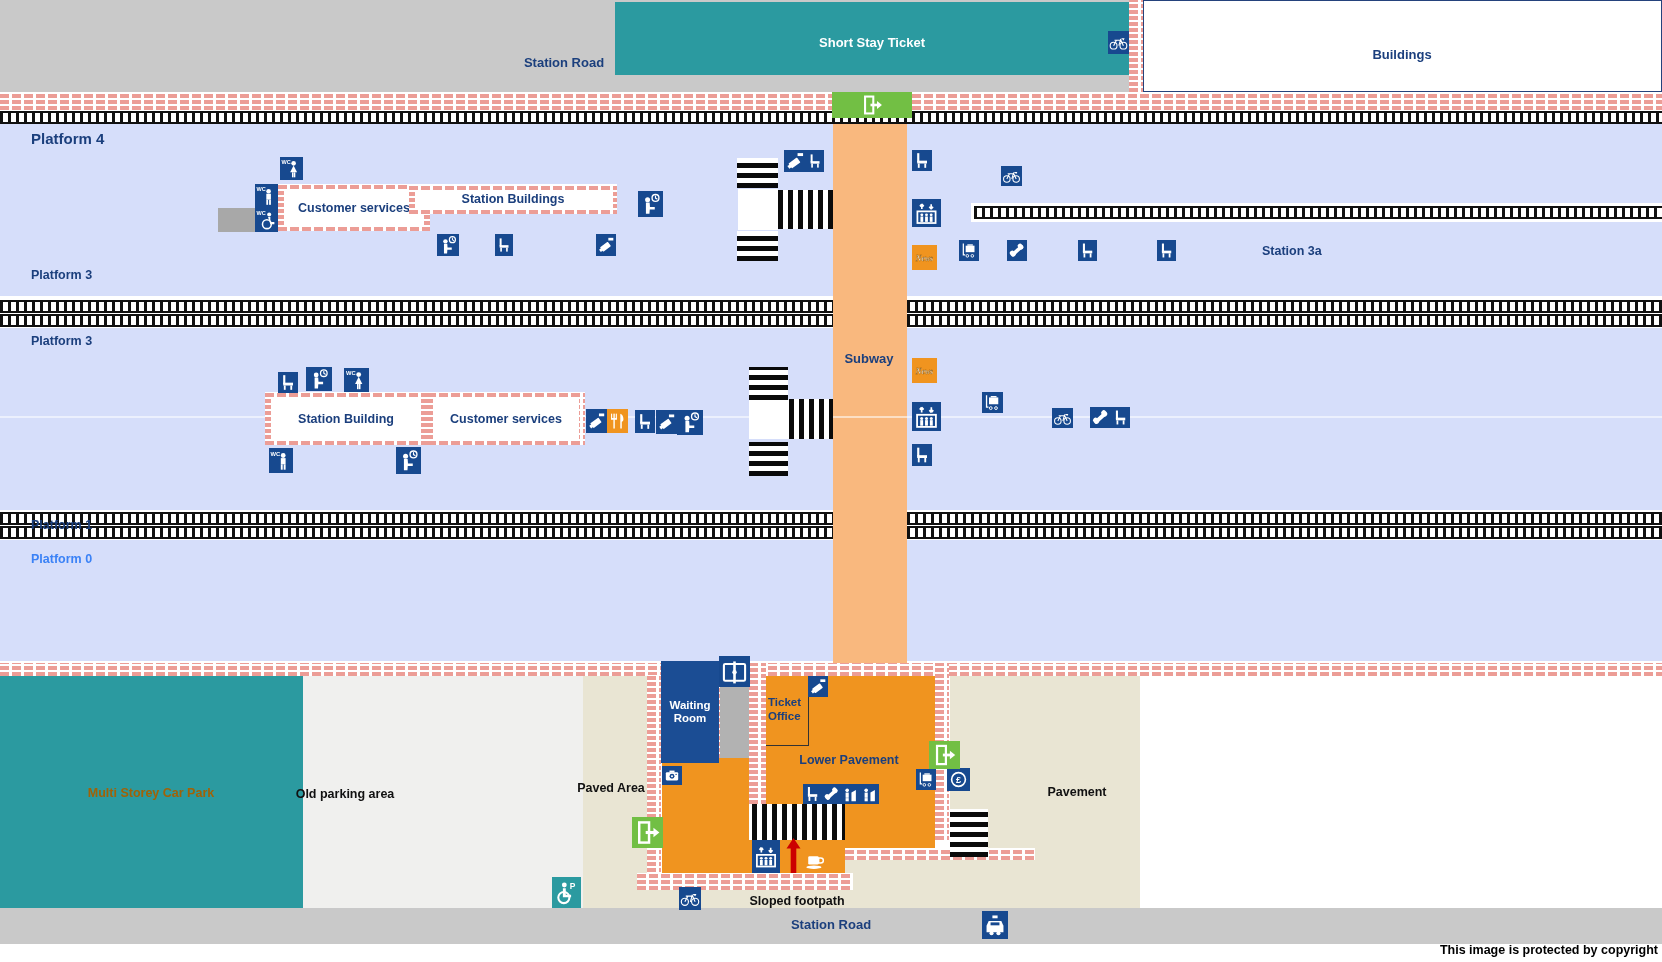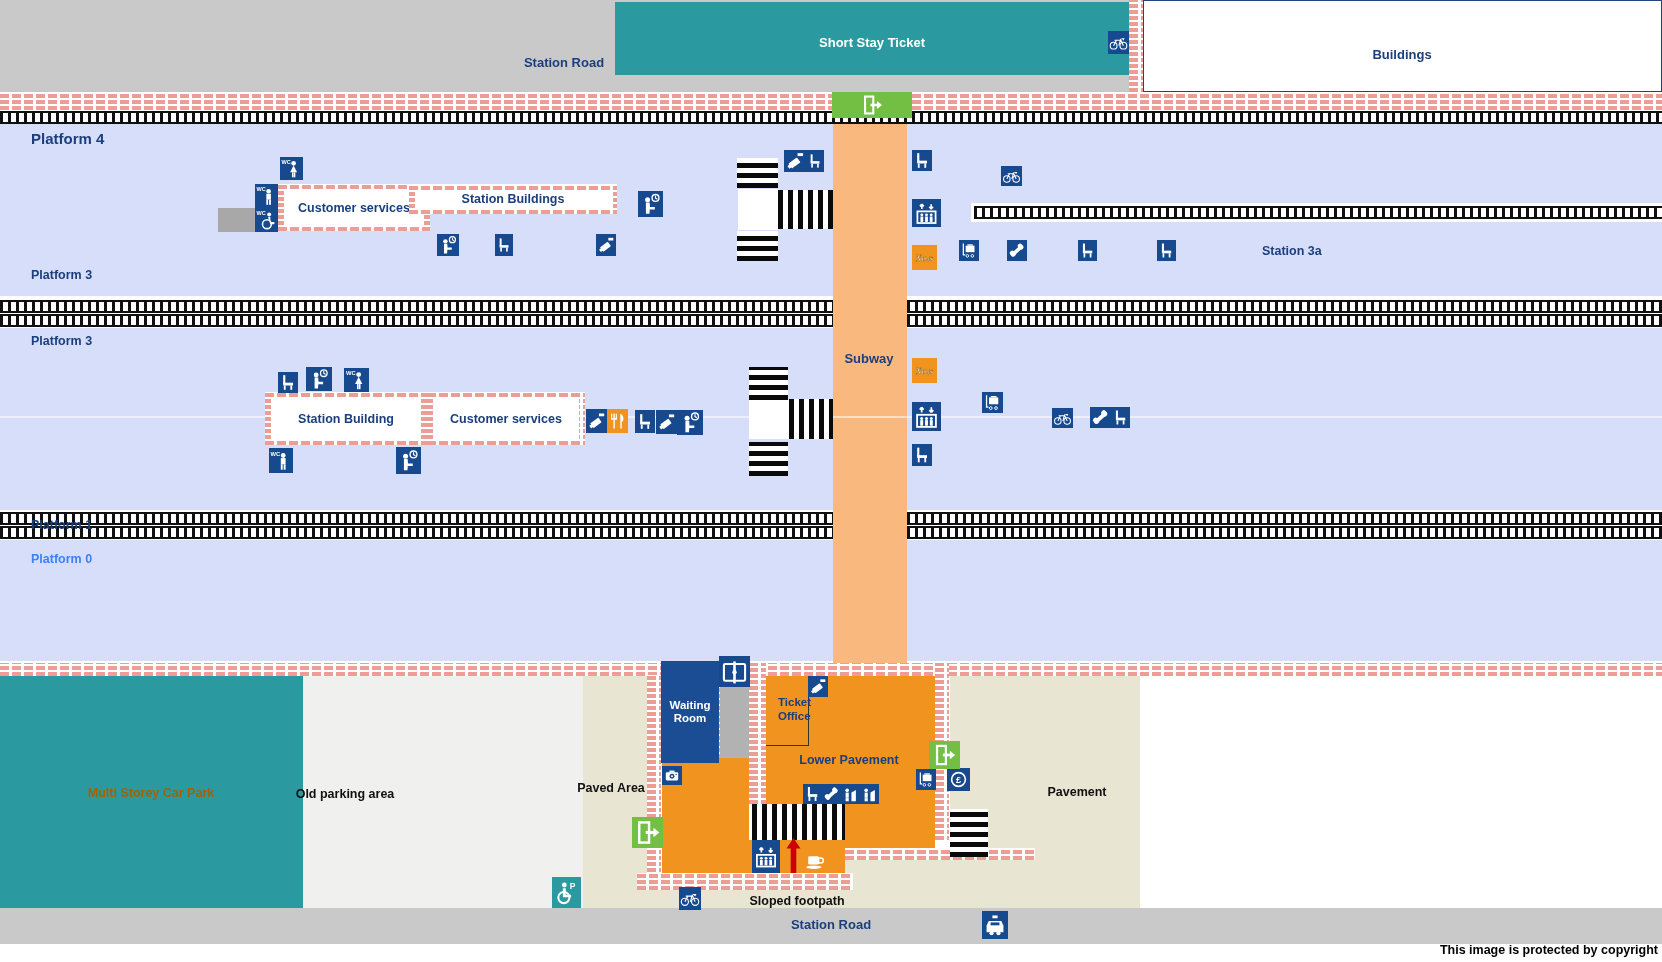--- a/index.html
+++ b/index.html
@@ -23,21 +23,21 @@
   .icon{position:absolute;}
   .icon svg{display:block;width:100%;height:100%;}
   .lbl{position:absolute;font-weight:bold;white-space:pre;line-height:1.15;}
   .bbox-inner{position:absolute;left:6px;top:6px;right:6px;bottom:6px;background:#ffffff;
     display:flex;align-items:center;justify-content:center;
     color:#1b3f7d;font-weight:bold;font-size:12.5px;}
   .room-navy{background:#1b4d94;color:#ffffff;font-weight:bold;font-size:11.5px;
     display:flex;align-items:center;justify-content:center;text-align:center;line-height:1.15;}
   .room-outline{border-right:1.5px solid #333333;border-bottom:1.5px solid #333333;
     color:#1b3f7d;font-weight:bold;font-size:11.5px;line-height:1.2;
-    padding:20px 0 0 12px;box-sizing:border-box;}
+    padding:20px 0 0 2px;box-sizing:border-box;}
   #copyright{position:absolute;right:4px;top:943px;color:#000;font-weight:bold;font-size:12.5px;}
 </style>
 </head>
 <body>
 
 <div id="map">
   <div class="abs " style="left: 0px; top: 0px; width: 1129px; height: 92px; background: rgb(201, 201, 201);"></div>
     <div class="abs " style="left: 615px; top: 2px; width: 514px; height: 73px; background: rgb(43, 154, 160);"></div>
     <div class="abs " style="left: 1143px; top: 0px; width: 519px; height: 92px; background: rgb(255, 255, 255); border: 1px solid rgb(36, 66, 124); box-sizing: border-box;"></div>
     <div class="abs " style="left: 0px; top: 124px; width: 1662px; height: 172px; background: rgb(214, 222, 250);"></div>

